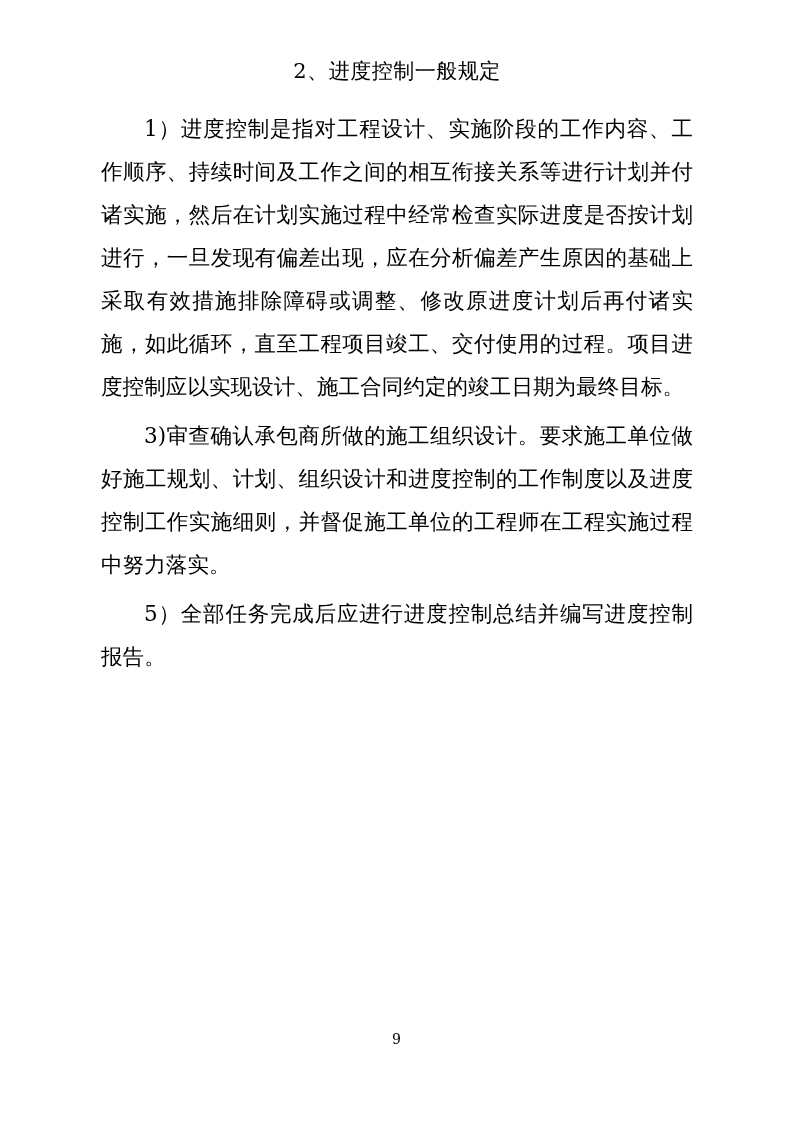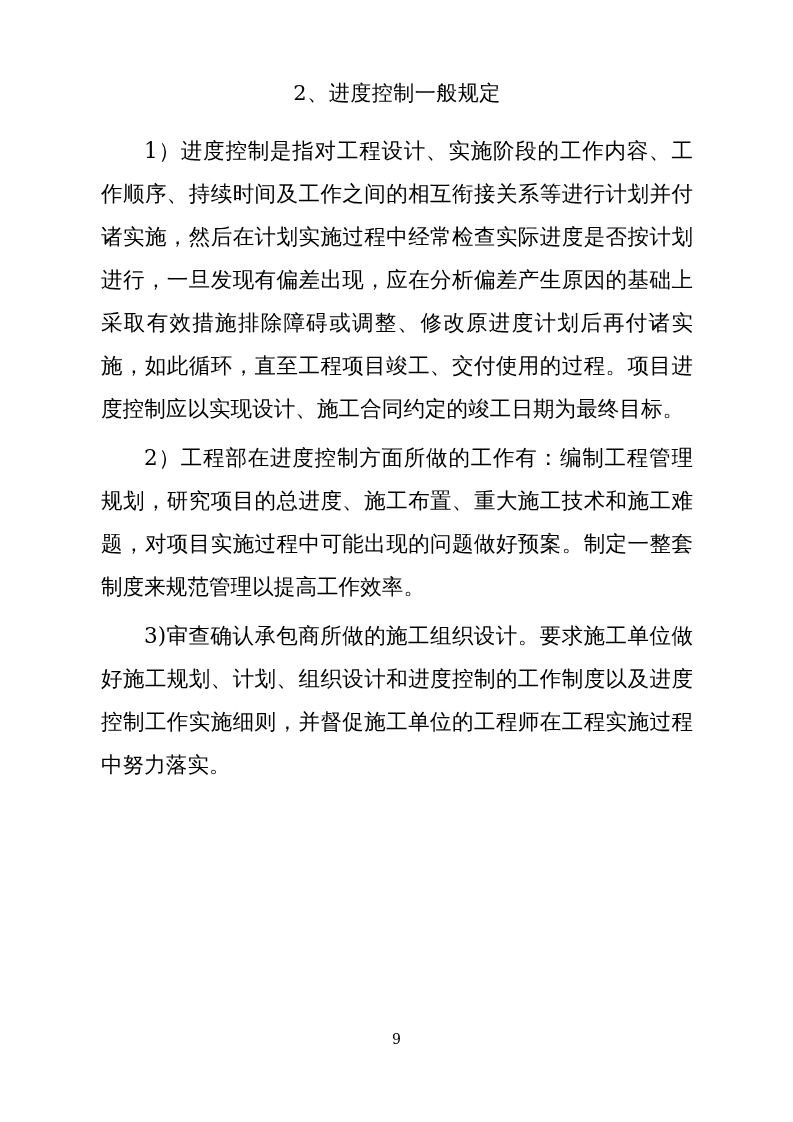--- a/index.html
+++ b/index.html
@@ -23,21 +23,21 @@
     position: absolute;
     left: 95px;
     top: 0;
     width: 604px;
   }
   .doc-title {
     text-align: center;
     font-size: 21px;
     line-height: 26px;
     margin: 0;
-    padding-top: 80px;
+    padding-top: 58px;
     letter-spacing: 0.5px;
     font-weight: normal;
     white-space: pre;
   }
   .para {
     font-size: 21.5px;
     line-height: 43px;
     margin: 6px;
     text-align: justify;
     text-justify: inter-ideograph;
@@ -65,23 +65,23 @@
 <body>
 
 <div class="page">
 
   <div class="content">
 
     <h1 class="doc-title">2、进度控制一般规定</h1>
 
     <p class="para first">1）进度控制是指对工程设计、实施阶段的工作内容、工作顺序、持续时间及工作之间的相互衔接关系等进行计划并付诸实施，然后在计划实施过程中经常检查实际进度是否按计划进行，一旦发现有偏差出现，应在分析偏差产生原因的基础上采取有效措施排除障碍或调整、修改原进度计划后再付诸实施，如此循环，直至工程项目竣工、交付使用的过程。项目进度控制应以实现设计、施工合同约定的竣工日期为最终目标。</p>
 
-    <p class="para">2）工程部在进度控制方面所做的工作有：编制工程管理规划，研究项目的总进度、施工布置、重大施工技术和施工难题，对项目实施过程中可能出现的问题做好预案。制定一整套制度来规范管理以提高工作效率。</p>
 
     <p class="para tight">3)审查确认承包商所做的施工组织设计。要求施工单位做好施工规划、计划、组织设计和进度控制的工作制度以及进度控制工作实施细则，并督促施工单位的工程师在工程实施过程中努力落实。</p>
 
 
+    <p class="para">5）全部任务完成后应进行进度控制总结并编写进度控制报告。</p>
 
   </div>
 
   <div class="page-number">9</div>
 
 </div>
 
 </body></html>

